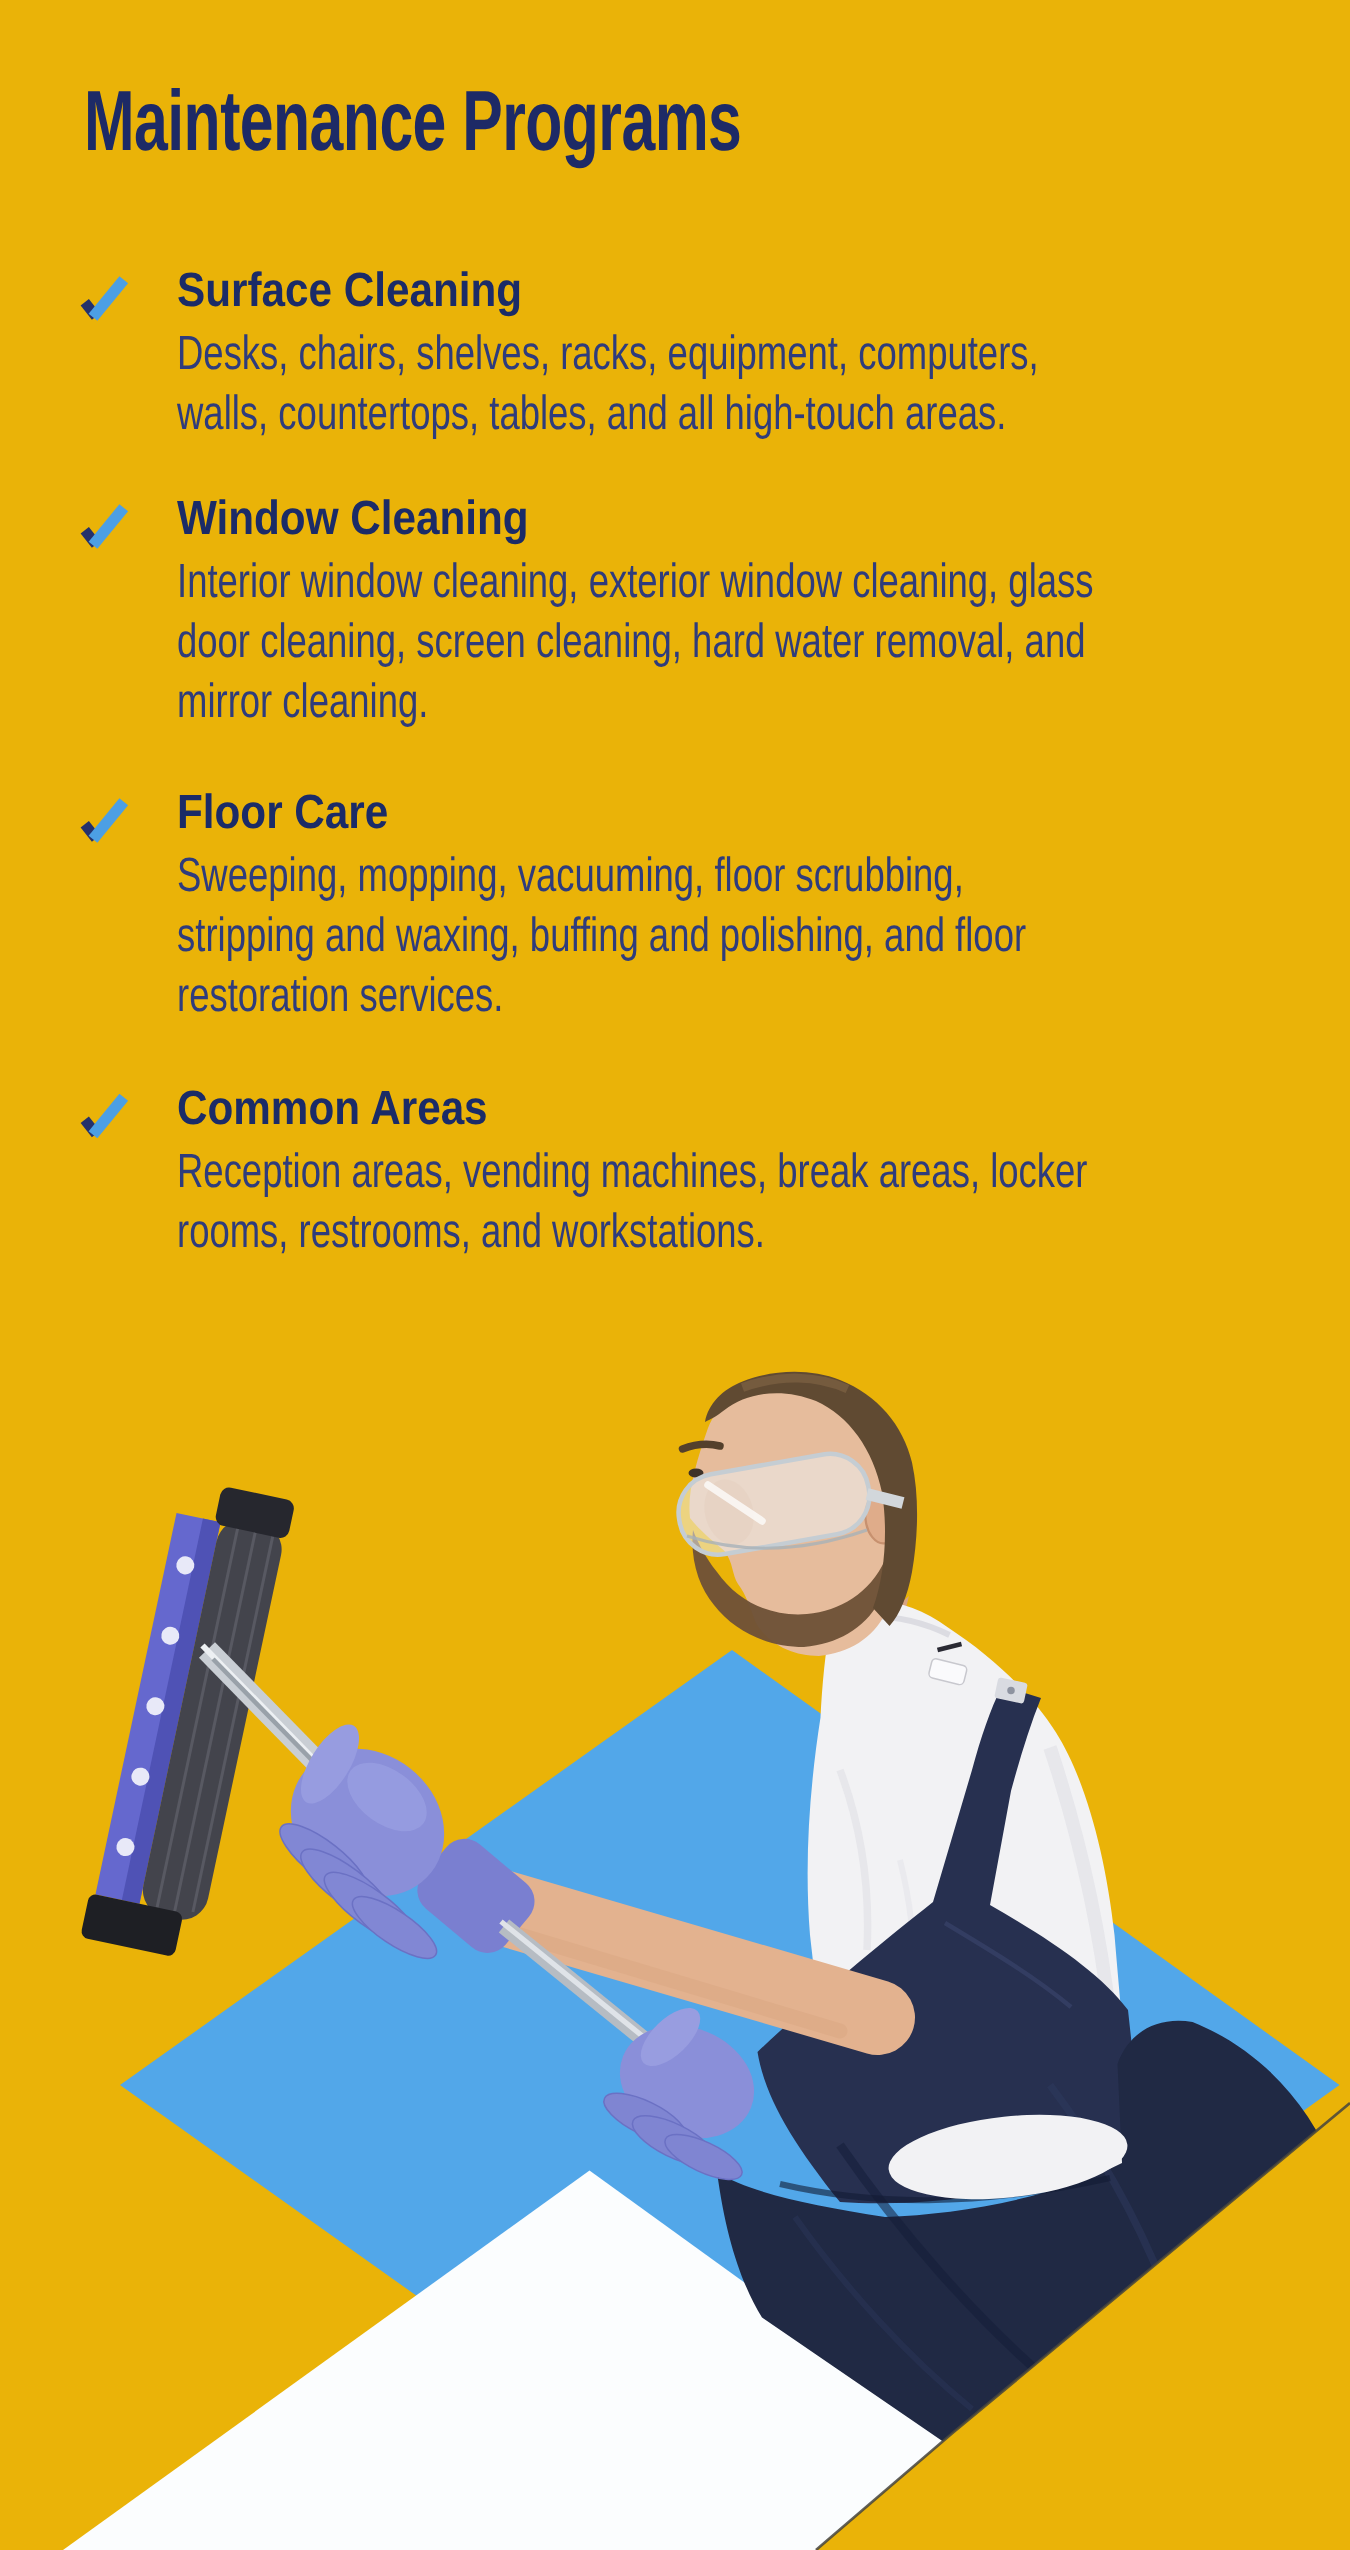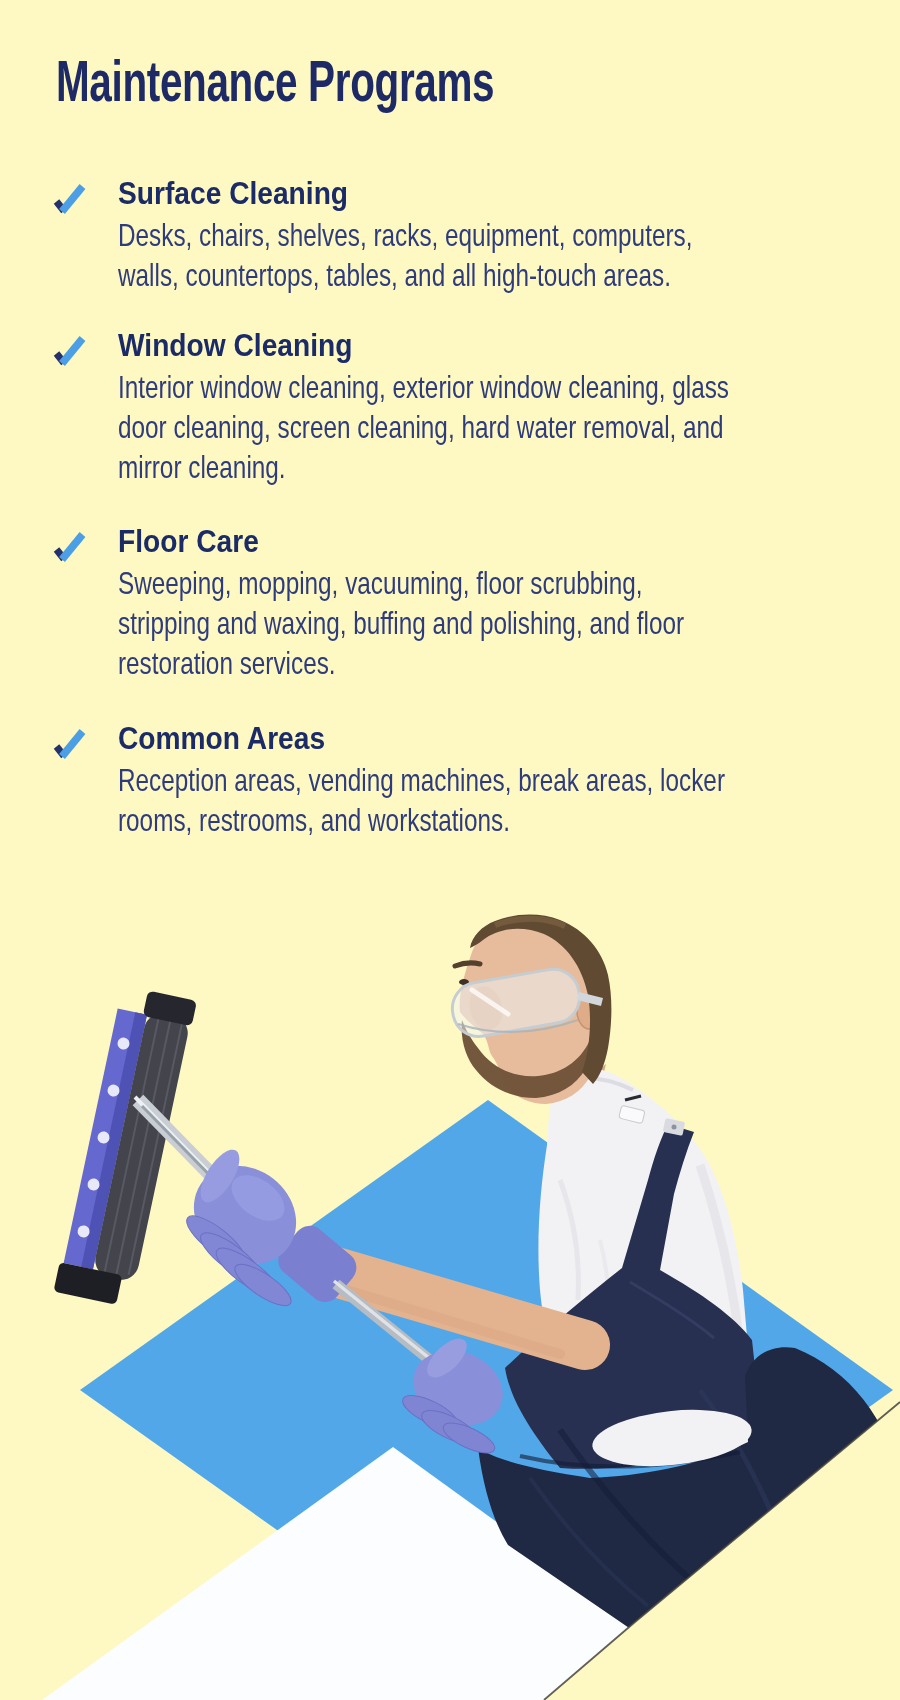--- a/index.html
+++ b/index.html
@@ -1,18 +1,18 @@
 <!DOCTYPE html>
 <html><head>
 <meta charset="utf-8">
 <style>
   html,body{margin:0;padding:0;background:#e8e7e3;}
   .canvas{
     position:relative;width:900px;height:1700px;overflow:hidden;
-    background:#fef9c3;font-family:"Liberation Sans",sans-serif;
+    background:#eab308;font-family:"Liberation Sans",sans-serif;
   }
   .page-title{
     position:absolute;left:56px;top:50px;margin:0;
     font-size:57px;line-height:62px;font-weight:bold;color:#1D2A66;
     white-space:nowrap;transform:scaleX(0.71);transform-origin:0 0;
     letter-spacing:-0.5px;
   }
   .program{position:absolute;left:53px;display:flex;align-items:flex-start;}
   .check{width:33px;height:30px;flex:0 0 33px;margin-top:9px;}
   .program-text{margin-left:32px;width:1000px;}

